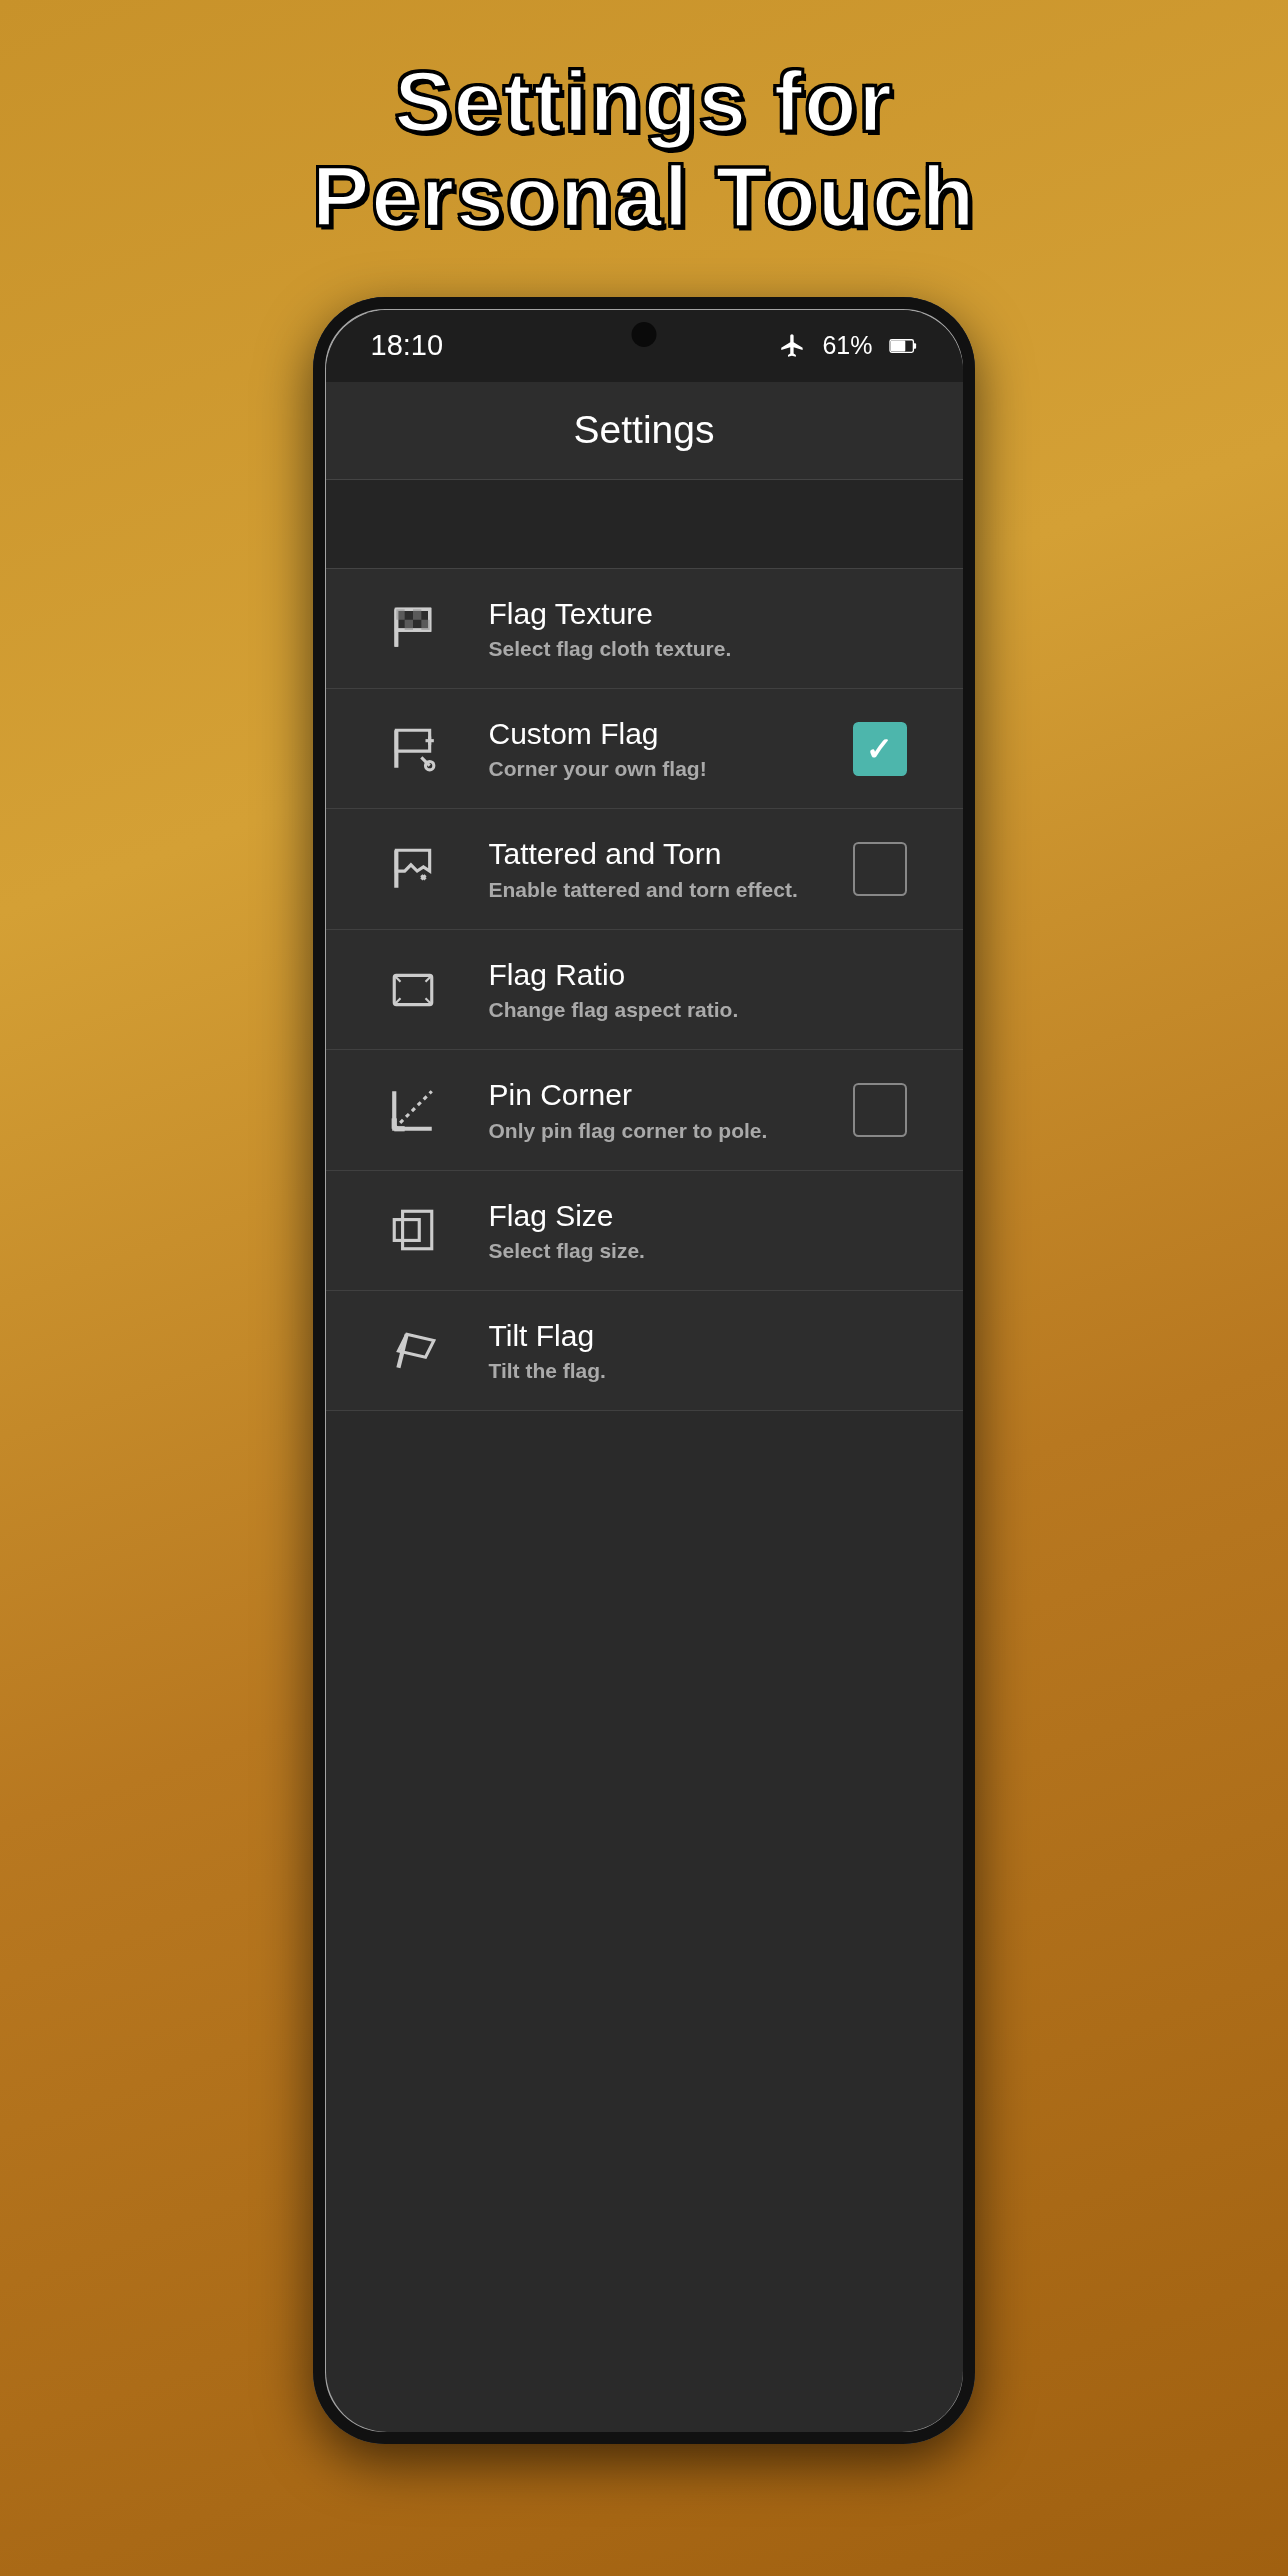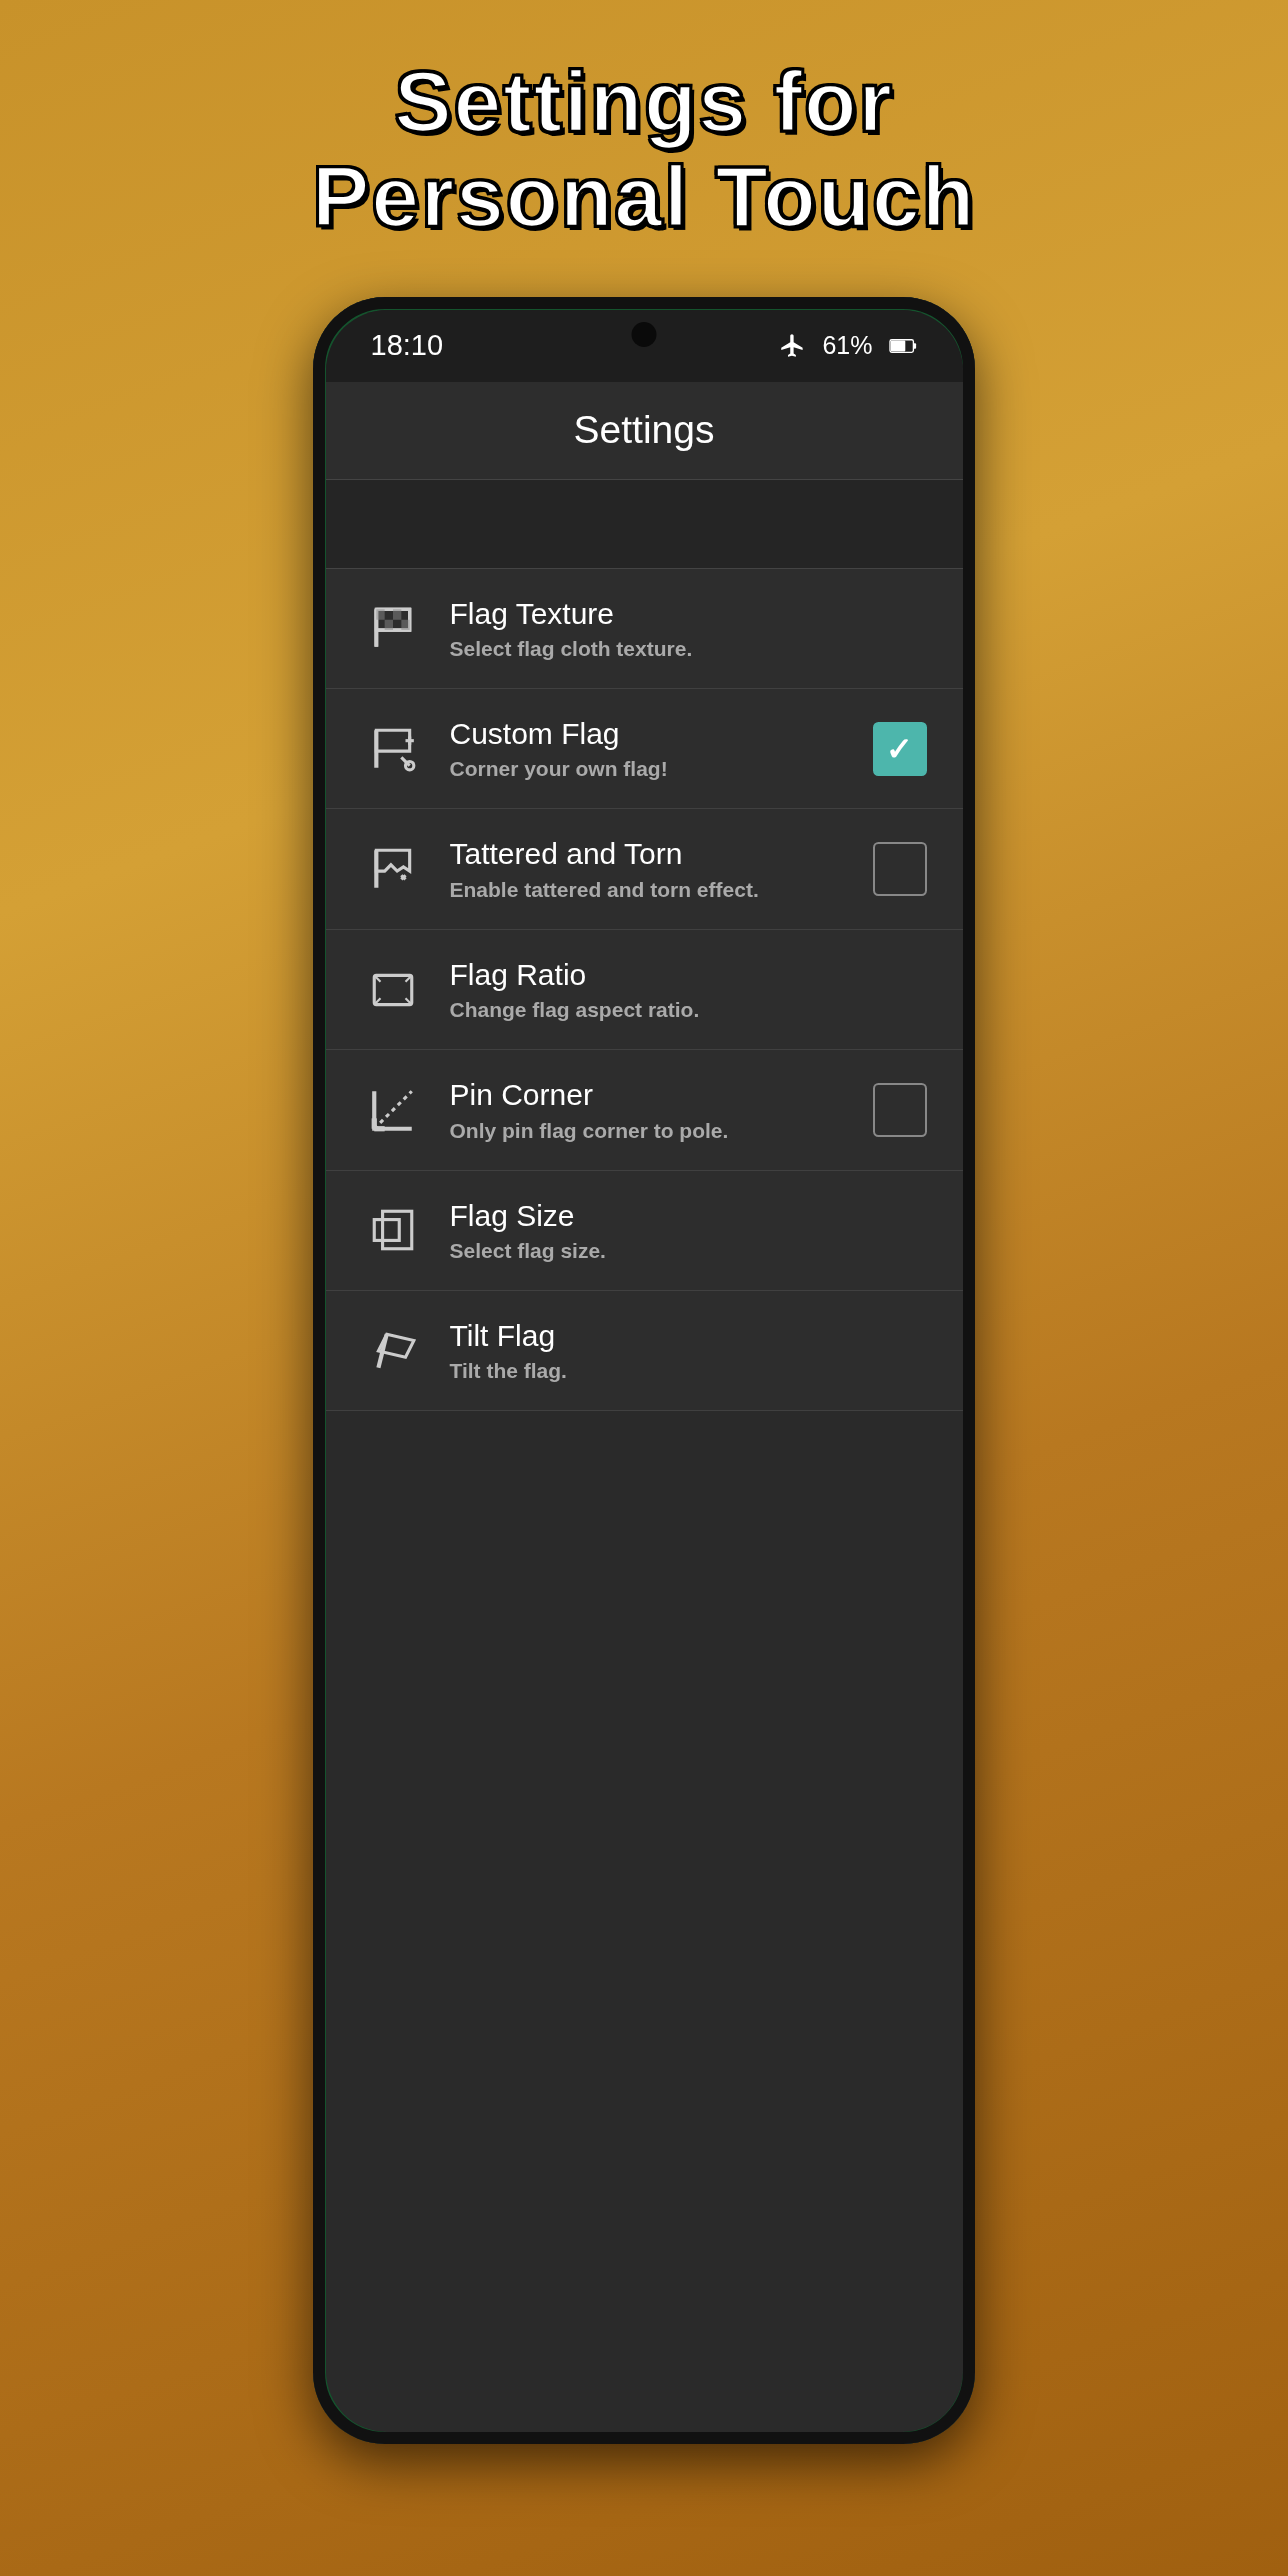--- a/index.html
+++ b/index.html
@@ -25,21 +25,21 @@
       text-shadow: 3.6px 3.6px 0 #000, -1.8px -1.8px 0 #000, 1.8px -1.8px 0 #000, -1.8px 1.8px 0 #000;
       -webkit-text-stroke: 2.7px #000;
       padding: 0 54px;
       letter-spacing: 1.8px;
     }
 
     .phone-container {
       margin-top: 54px;
       width: 662px;
       height: 2147px;
-      background: #14532d;
+      background: #a3a3a3;
       border-radius: 72px;
       position: relative;
       box-shadow: 0 18px 54px rgba(0,0,0,0.6), inset 0 0 0 2.7px #333, inset 0 0 0 5.4px #111;
       overflow: hidden;
     }
 
     .phone-bezel {
       position: absolute;
       top: 0; left: 0; right: 0; bottom: 0;
       border-radius: 72px;
@@ -122,24 +122,24 @@
     }
 
     
     .settings-list {
       background: #2d2d2d;
     }
 
     .settings-item {
       display: flex;
       align-items: center;
-      padding: 27px 36px;
+      padding: 27px 56px;
       border-bottom: 0.9px solid #404040;
       min-height: 116px;
-      gap: 25px;
+      gap: 44px;
     }
 
     .item-icon {
       width: 63px;
       height: 63px;
       display: flex;
       align-items: center;
       justify-content: center;
       flex-shrink: 0;
     }

